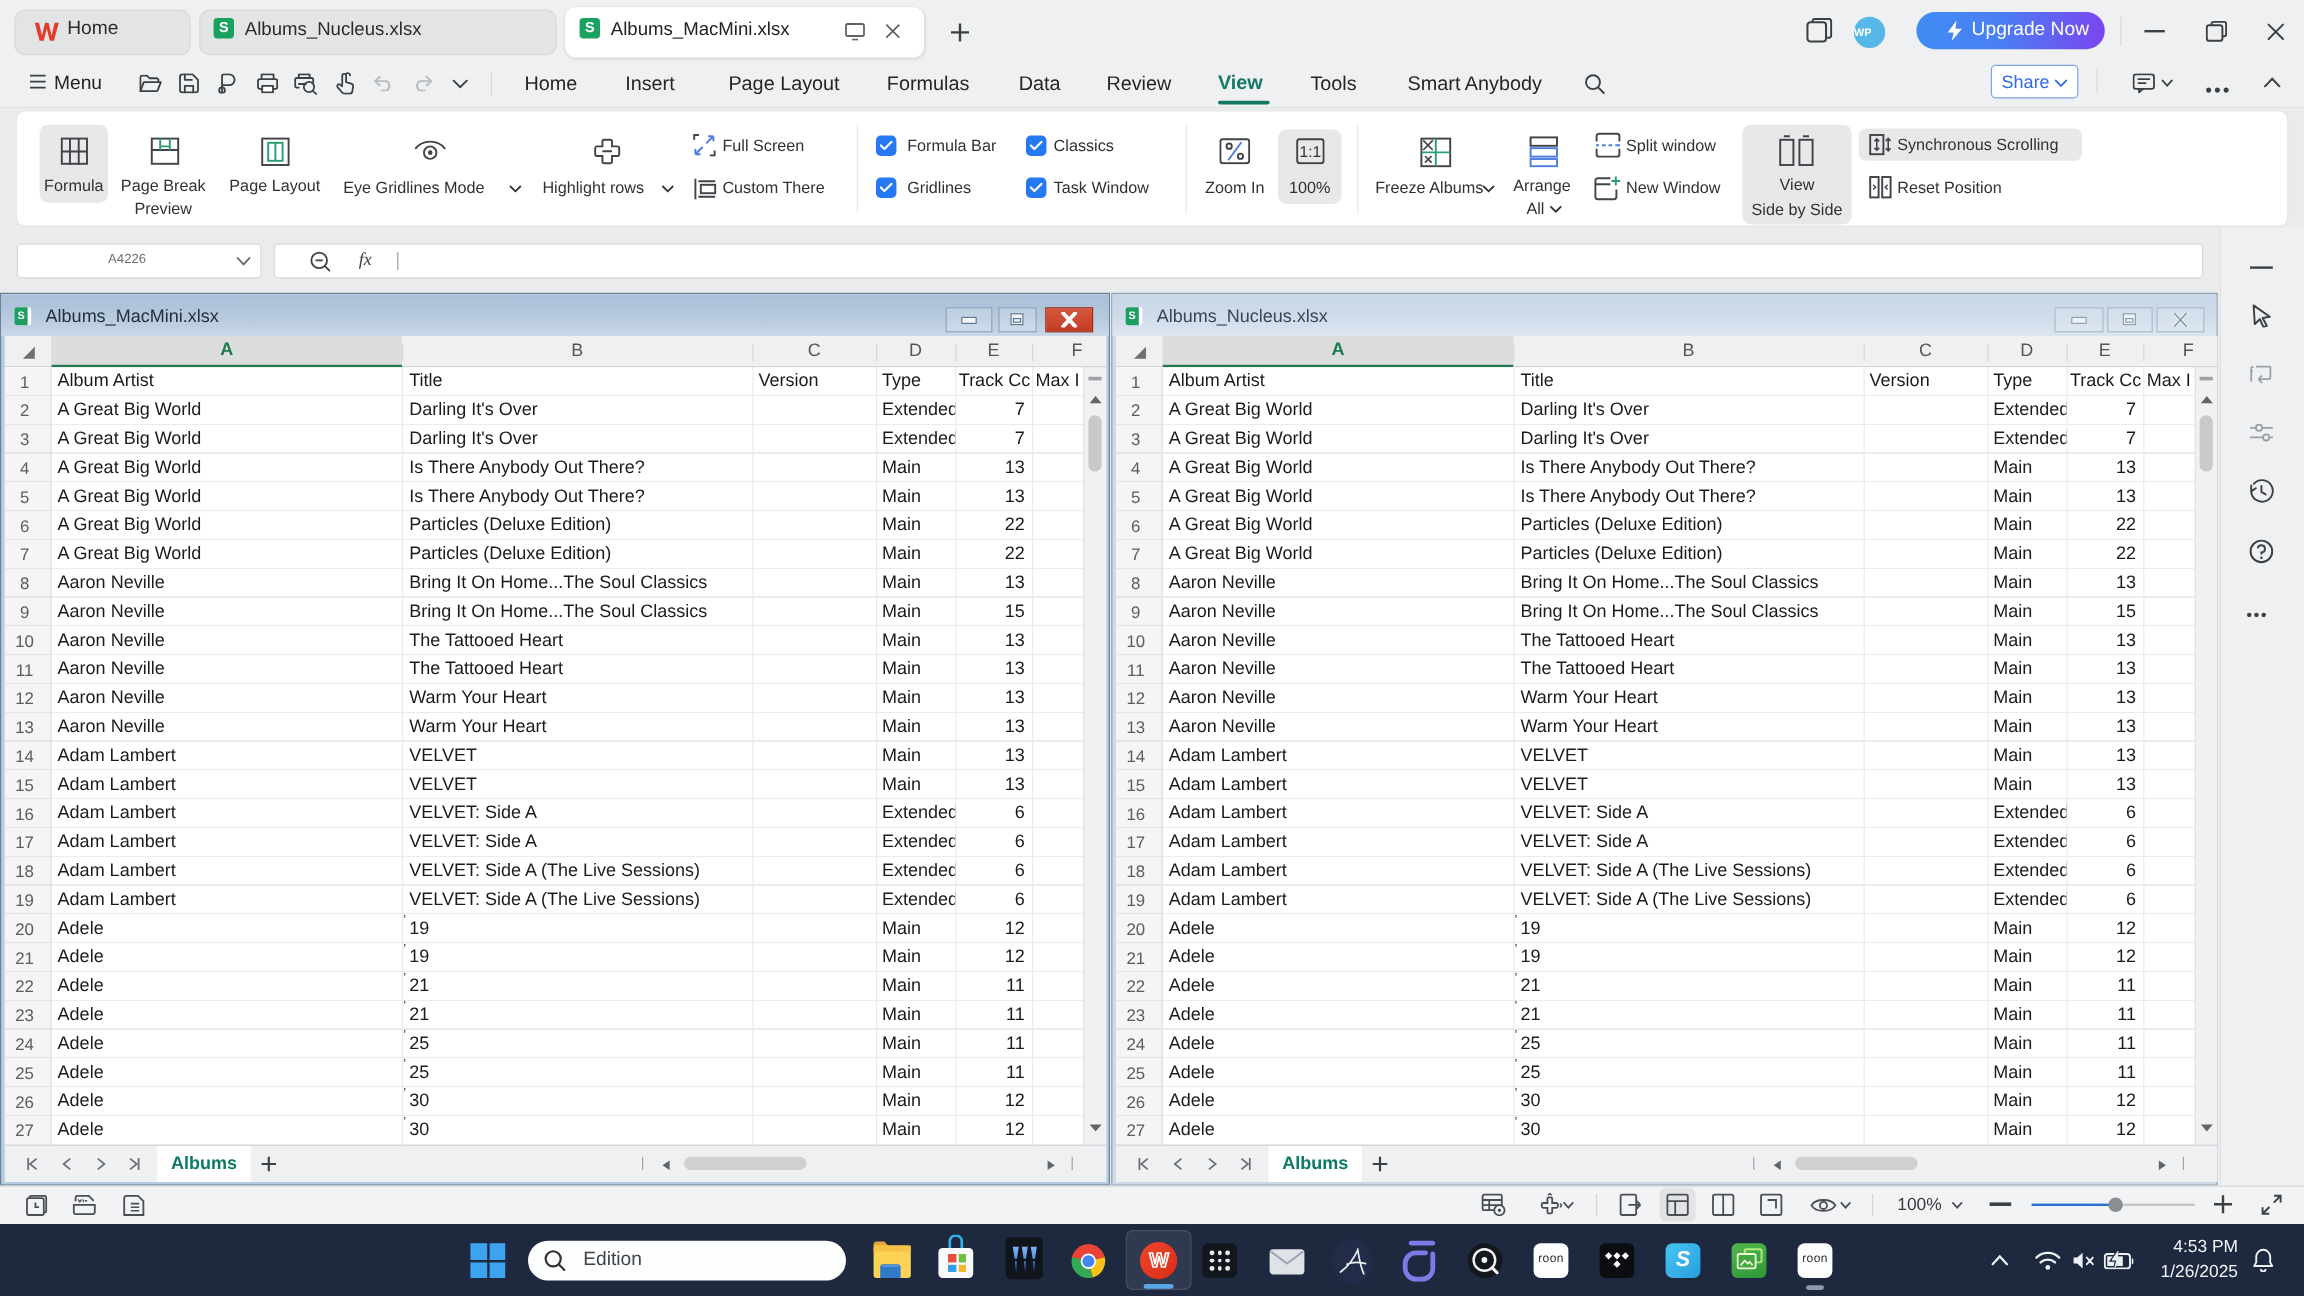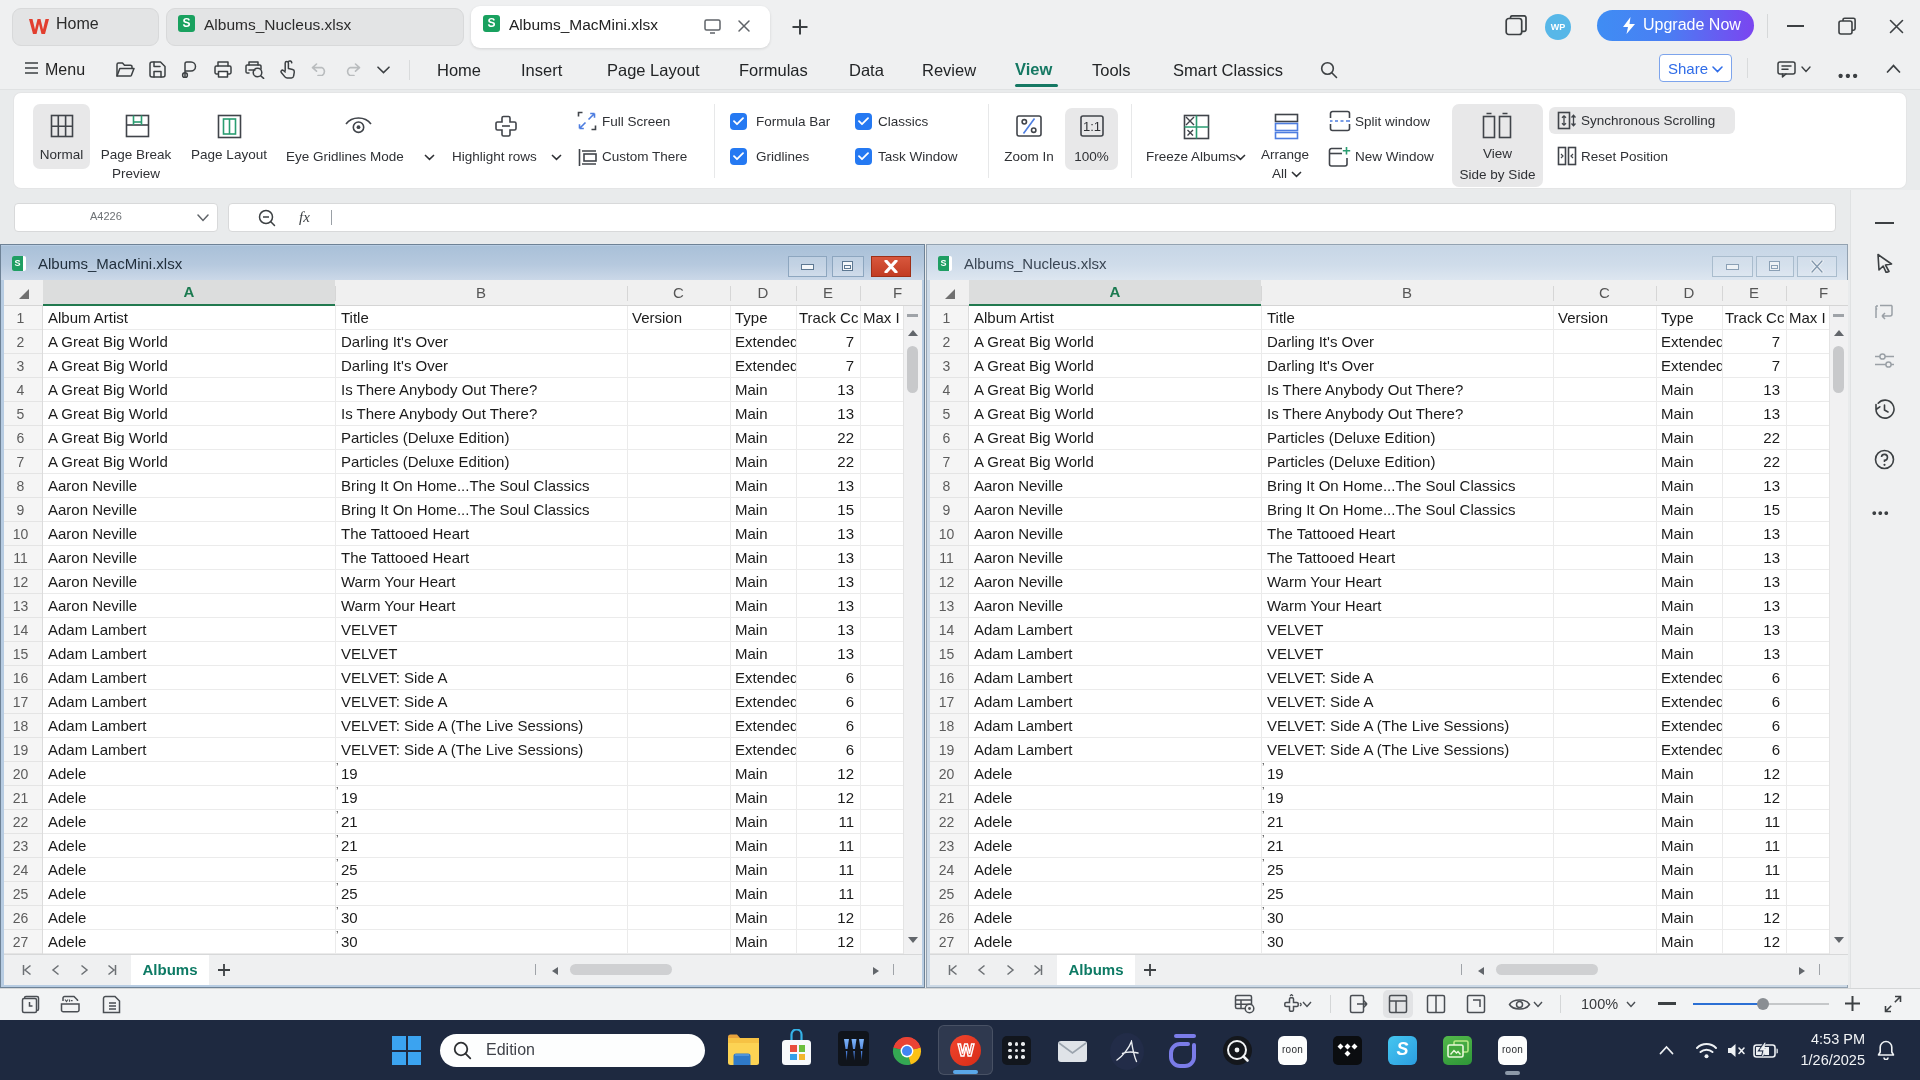--- a/index.html
+++ b/index.html
@@ -26,21 +26,21 @@
 <svg class="abs" style="left:737px;top:19px" width="14" height="14" viewBox="0 0 14 14">
       <path d="M2 2 L12 12 M12 2 L2 12" stroke="#5f6368" stroke-width="1.5" stroke-linecap="round"></path>
     </svg>
 <svg class="abs" style="left:791px;top:18px" width="18" height="18" viewBox="0 0 18 18">
       <path d="M9 1.5 V16.5 M1.5 9 H16.5" stroke="#3c4043" stroke-width="2"></path>
     </svg>
 <svg class="abs" style="left:1505px;top:15px" width="22" height="21" viewBox="0 0 22 21">
       <rect x="1.2" y="3.5" width="15.5" height="16" rx="2.5" stroke="#3c4043" stroke-width="1.7" fill="none"></rect>
       <path d="M5.5 3.5 V2.6 A1.8 1.8 0 0 1 7.3 0.8 H19 A2 2 0 0 1 21 2.8 V14.6 A1.8 1.8 0 0 1 19.2 16.4 H17" stroke="#3c4043" stroke-width="1.7" fill="none"></path>
     </svg>
-<div class="abs" style="left:1545px;top:14px;width:26px;height:26px;border-radius:50%;background:#57b7e8;color:#fff;font-size:9px;font-weight:700;text-align:center;line-height:26px;">WP</div>
+<div class="abs" style="left:1545px;top:14px;width:26px;height:26px;border-radius:50%;background:#57b7e8;color:#fff;font-size:9px;font-weight:700;line-height:26px;">WP</div>
 <div class="abs" style="left:1597px;top:10px;width:157px;height:31px;border-radius:16px;background:linear-gradient(90deg,#3f8df4 0%,#4a7ef3 45%,#7b45f0 100%);"></div>
 <svg class="abs" style="left:1620px;top:16px" width="18" height="19" viewBox="0 0 18 19">
       <path d="M10.5 1 L3 11 H8 L6.5 18 L15 8 H9.5 Z" fill="#fff"></path>
     </svg>
 <div class="abs" style="left:1643px;top:16px;font-size:16px;color:#fff;">Upgrade Now</div>
 <div class="abs" style="left:1767px;top:14px;width:1px;height:24px;background:#d6d8d9;"></div>
 <div class="abs" style="left:1787px;top:25px;width:17px;height:1.6px;background:#3c4043;"></div>
 <svg class="abs" style="left:1838px;top:17px" width="18" height="18" viewBox="0 0 18 18">
       <rect x="1" y="4" width="13" height="13" rx="2" stroke="#3c4043" stroke-width="1.6" fill="none"></rect>
       <path d="M5 4 V2.8 A1.6 1.6 0 0 1 6.6 1.2 H15.5 A1.6 1.6 0 0 1 17.1 2.8 V11.6 A1.6 1.6 0 0 1 15.5 13.2 H14" stroke="#3c4043" stroke-width="1.6" fill="none"></path>
@@ -92,21 +92,21 @@
       <path d="M1 1.2 L6.5 6.6 L12 1.2" stroke="#3c4043" stroke-width="1.6" fill="none" stroke-linecap="round"></path>
     </svg>
 <div class="abs" style="left:409px;top:60px;width:1px;height:20px;background:#d9dbdc;"></div>
 <div class="abs" style="left:437px;top:61px;font-size:16.5px;color:#232527;">Home</div>
 <div class="abs" style="left:521px;top:61px;font-size:16.5px;color:#232527;">Insert</div>
 <div class="abs" style="left:607px;top:61px;font-size:16.5px;color:#232527;">Page Layout</div>
 <div class="abs" style="left:739px;top:61px;font-size:16.5px;color:#232527;">Formulas</div>
 <div class="abs" style="left:849px;top:61px;font-size:16.5px;color:#232527;">Data</div>
 <div class="abs" style="left:922px;top:61px;font-size:16.5px;color:#232527;">Review</div>
 <div class="abs" style="left:1092px;top:61px;font-size:16.5px;color:#232527;">Tools</div>
-<div class="abs" style="left:1173px;top:61px;font-size:16.5px;color:#232527;">Smart Classics</div>
+<div class="abs" style="left:1173px;top:61px;font-size:16.5px;color:#232527;">Smart Anybody</div>
 <div class="abs" style="left:1015px;top:60px;font-size:16.5px;color:#157863;font-weight:700;">View</div>
 <div class="abs" style="left:1015px;top:84px;width:43px;height:3px;background:#157863;border-radius:2px;"></div>
 <svg class="abs" style="left:1320px;top:61px" width="18" height="18" viewBox="0 0 18 18">
       <circle cx="7.5" cy="7.5" r="5.8" stroke="#3c4043" stroke-width="1.6" fill="none"></circle>
       <path d="M11.8 11.8 L16.5 16.5" stroke="#3c4043" stroke-width="1.6" stroke-linecap="round"></path>
     </svg>
 <div class="abs" style="left:1659px;top:54px;width:73px;height:28px;background:#fff;border:1px solid #7da4ec;border-radius:4px;"></div>
 <div class="abs" style="left:1668px;top:60px;font-size:15px;color:#2f6ce8;">Share</div>
 <svg class="abs" style="left:1712px;top:66px" width="11" height="7" viewBox="0 0 11 7">
       <path d="M1 1 L5.5 5.6 L10 1" stroke="#2f6ce8" stroke-width="1.5" fill="none" stroke-linecap="round"></path>
@@ -123,21 +123,21 @@
 <div class="abs" style="left:1838px;top:67px;font-size:15px;color:#3c4043;letter-spacing:2px;font-weight:700;">•••</div>
 <svg class="abs" style="left:1886px;top:64px" width="15" height="9" viewBox="0 0 15 9">
       <path d="M1.5 8 L7.5 1.6 L13.5 8" stroke="#3c4043" stroke-width="1.7" fill="none" stroke-linecap="round"></path>
     </svg>
 <div class="abs" style="left:14px;top:93px;width:1892px;height:95px;background:#fff;border-radius:7px;box-shadow:0 0 0 1px #e4e5e6;"></div>
 <div class="abs" style="left:33px;top:104px;width:57px;height:65px;background:#e8e8e9;border-radius:7px;"></div>
 <svg class="abs" style="left:50px;top:114px" width="24" height="24" viewBox="0 0 24 24">
       <rect x="1.5" y="1.5" width="21" height="21" stroke="#40444a" stroke-width="1.6" fill="none"></rect>
       <path d="M8.3 1.5 V23 M15.6 1.5 V23 M1.5 12.2 H23" stroke="#40444a" stroke-width="1.6" fill="none"></path>
     </svg>
-<div class="abs" style="left:33px;top:147px;width:57px;text-align:center;font-size:13.5px;color:#2f3135;">Normal</div>
+<div class="abs" style="left:33px;top:147px;width:57px;text-align:center;font-size:13.5px;color:#2f3135;">Formula</div>
 <svg class="abs" style="left:125px;top:114px" width="25" height="24" viewBox="0 0 25 24">
       <rect x="1.5" y="1.5" width="22" height="21" stroke="#40444a" stroke-width="1.6" fill="none"></rect>
       <path d="M1.5 11 H23.5" stroke="#40444a" stroke-width="1.6" fill="none"></path>
       <path d="M8.5 1.5 V11 M16.5 1.5 V11" stroke="#2a9d71" stroke-width="1.6" fill="none"></path>
       <path d="M8.5 8 H16.5" stroke="#2a9d71" stroke-width="1.6" fill="none"></path>
     </svg>
 <div class="abs" style="left:76px;top:147px;width:120px;text-align:center;font-size:13.5px;color:#2f3135;">Page Break</div>
 <div class="abs" style="left:76px;top:166px;width:120px;text-align:center;font-size:13.5px;color:#2f3135;">Preview</div>
 <svg class="abs" style="left:217px;top:114px" width="25" height="25" viewBox="0 0 25 25">
       <rect x="1.5" y="1.5" width="22" height="22" stroke="#40444a" stroke-width="1.6" fill="none"></rect>

